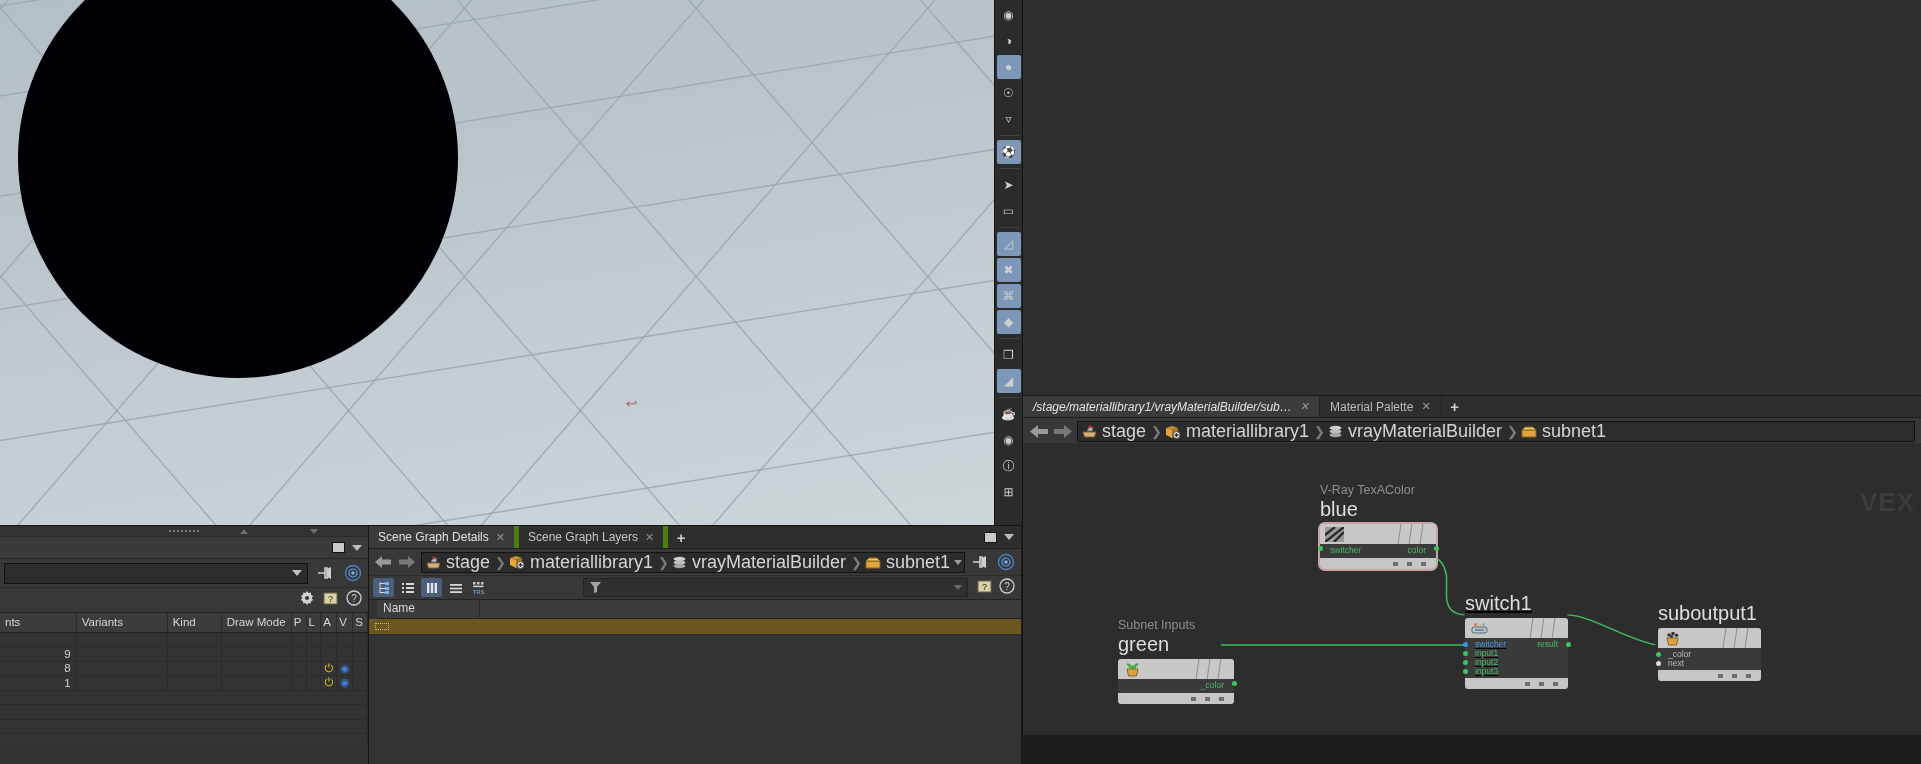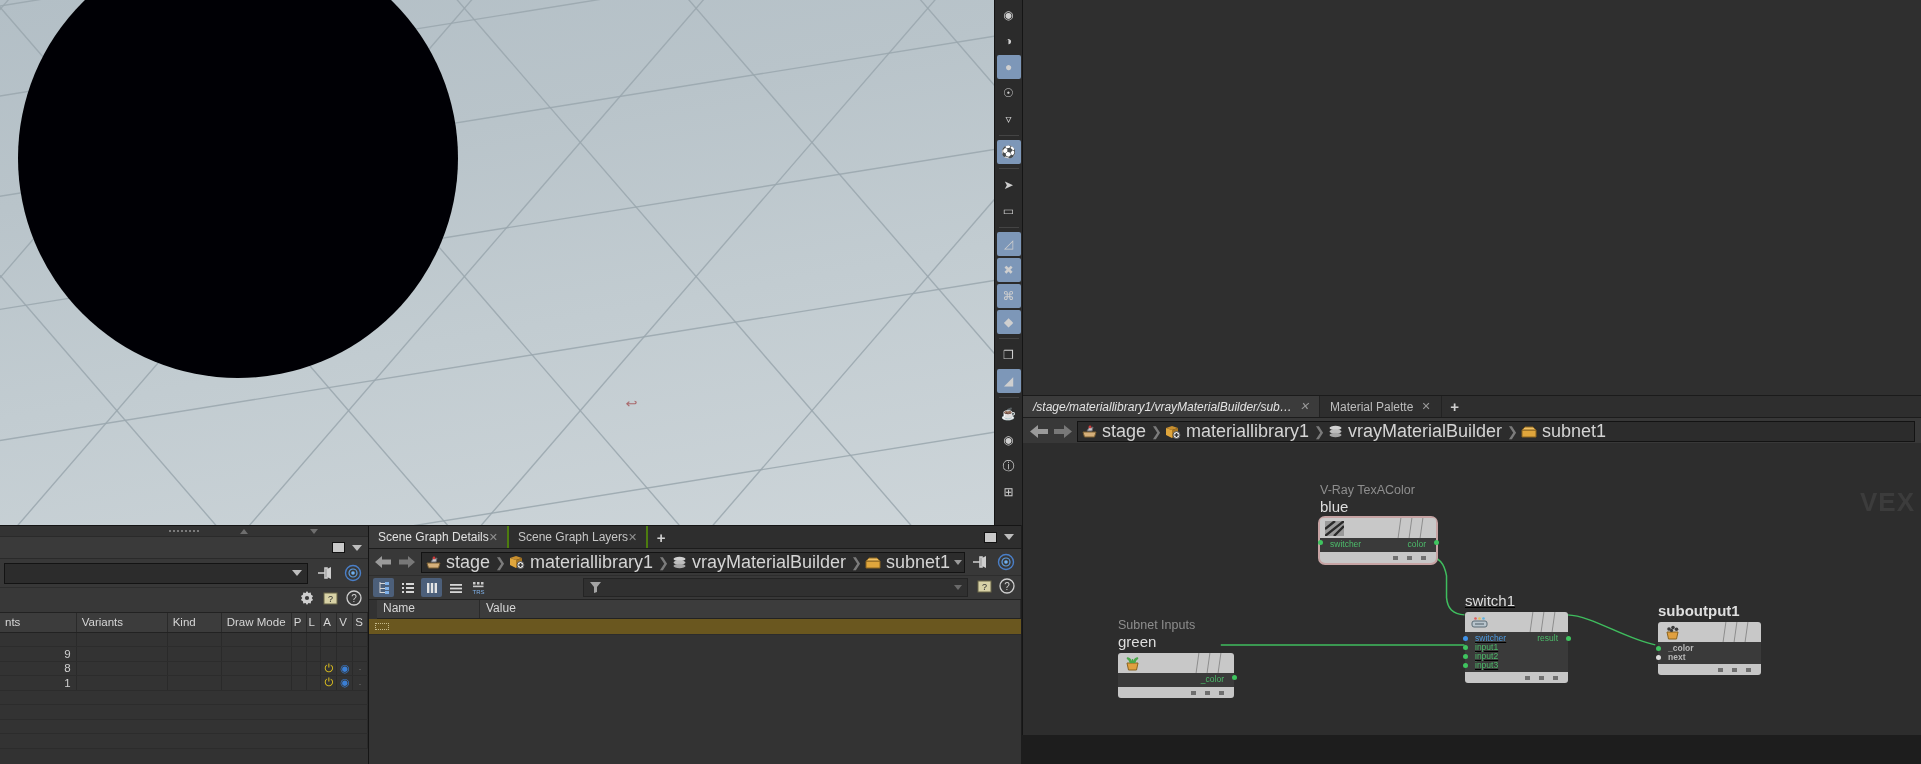--- a/index.html
+++ b/index.html
@@ -117,23 +117,23 @@
   
   .bm-panel {
     position: absolute; left: 368px; top: 525px; width: 653px; height: 239px;
     background: #323232; border-left: 1px solid #151515; border-top: 1px solid #151515;
   }
   .tabbar {
     height: 23px; background: #2e2e2e; display: flex; align-items: stretch;
     border-bottom: 1px solid #1c1c1c;
   }
   .tab {
-    display: flex; align-items: center; padding: 0 9px;
+    display: flex; align-items: center; gap: 7px; padding: 0 9px;
     font-size: 12px; color: #c6c6c6; background: #2e2e2e;
-    border-right: 2px solid #4d7c0f;
+    border-right: 5px solid #4d7c0f;
     justify-content: space-between;
   }
   .tab.active { background: #3b3b3b; color: #e2e2e2; }
   .tab .x { color: #909090; font-size: 11px; }
   .tab-plus {
     display: flex; align-items: center; justify-content: center;
     width: 26px; color: #cfcfcf; font-size: 15px; font-weight: bold;
   }
   .crumbbar {
     height: 26px; display: flex; align-items: center; gap: 4px; padding: 0 4px;
@@ -202,21 +202,21 @@
   }
   .vex-wm {
     position: absolute; right: 6px; top: 44px;
     font-size: 26px; font-weight: bold; color: #3c3c3c;
     letter-spacing: 1px; user-select: none;
   }
 
   
   .node { position: absolute; }
   .node-kind { font-size: 12.5px; color: #8e8e8e; margin-bottom: 1px; white-space: nowrap; }
-  .node-name { font-size: 15px; color: #dedede; margin-bottom: 3px; white-space: nowrap; }
+  .node-name { font-size: 20px; color: #dedede; margin-bottom: 3px; white-space: nowrap; }
   .node-box { position: relative; }
   .node-head {
     height: 20px; background: #c8c8c8; border-radius: 3px 3px 0 0;
     display: flex; align-items: center; position: relative; overflow: hidden;
   }
   .node-thumb {
     width: 22px; height: 16px; margin-left: 3px;
     display: flex; align-items: center; justify-content: center;
     font-size: 11px;
   }
@@ -596,21 +596,20 @@
       <div style="margin-left:4px;margin-right:2px">
         <svg width="16" height="16" viewBox="0 0 16 16">
             <circle cx="8" cy="8" r="7" stroke="#cfcfcf" stroke-width="1.3" fill="none"></circle>
             <text x="8" y="12" font-size="10" text-anchor="middle" fill="#cfcfcf" font-family="Liberation Sans">?</text>
           </svg>
       </div>
     </div>
 
     <div class="nv-head">
       <div class="nv-name">Name</div>
-      <div class="nv-val">Value</div>
     </div>
     <div class="nv-sel-row">
       <div class="dotted"></div>
     </div>
     <div class="nv-body"></div>
   </div>
 
   <div class="net">
     <div class="net-top-blank"></div>
 
@@ -887,21 +886,21 @@
             </div>
           </div>
           <div class="node-foot">
               <i></i>
               <i></i>
               <i></i>
             </div>
         </div>
       </div>
 
-      <div class="node" style="left:635px; top:158px;font-weight:bold;">
+      <div class="node" style="left:635px; top:158px;">
         <div class="node-kind"></div>
         <div class="node-name">suboutput1</div>
         <div class="node-box" style="width:103px">
           <div class="node-head">
             <div class="node-thumb">
               <svg width="19" height="15" viewBox="0 0 19 15">
                   <path d="M4 7h11l-1.5 7h-8z" fill="#e0a040" stroke="#8a6420"></path>
                   <g fill="#3a3a3a">
                     <circle cx="6" cy="4" r="1.8"></circle>
                     <circle cx="10" cy="2.6" r="1.8"></circle>

